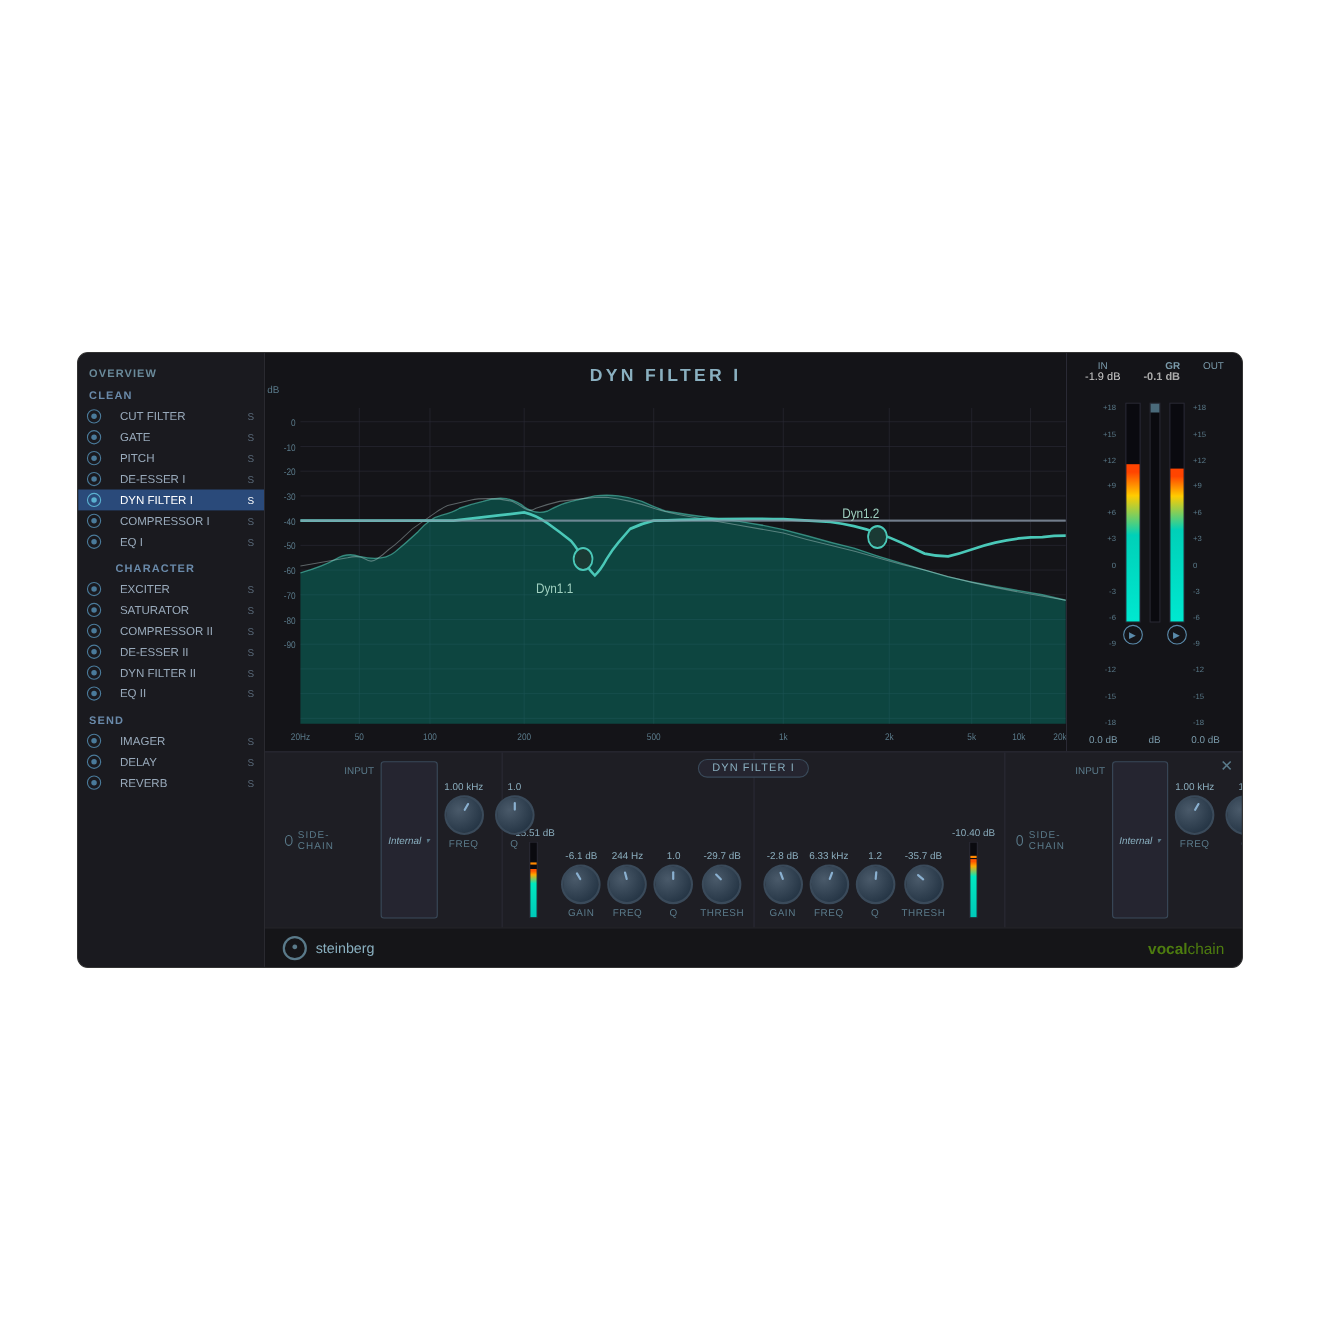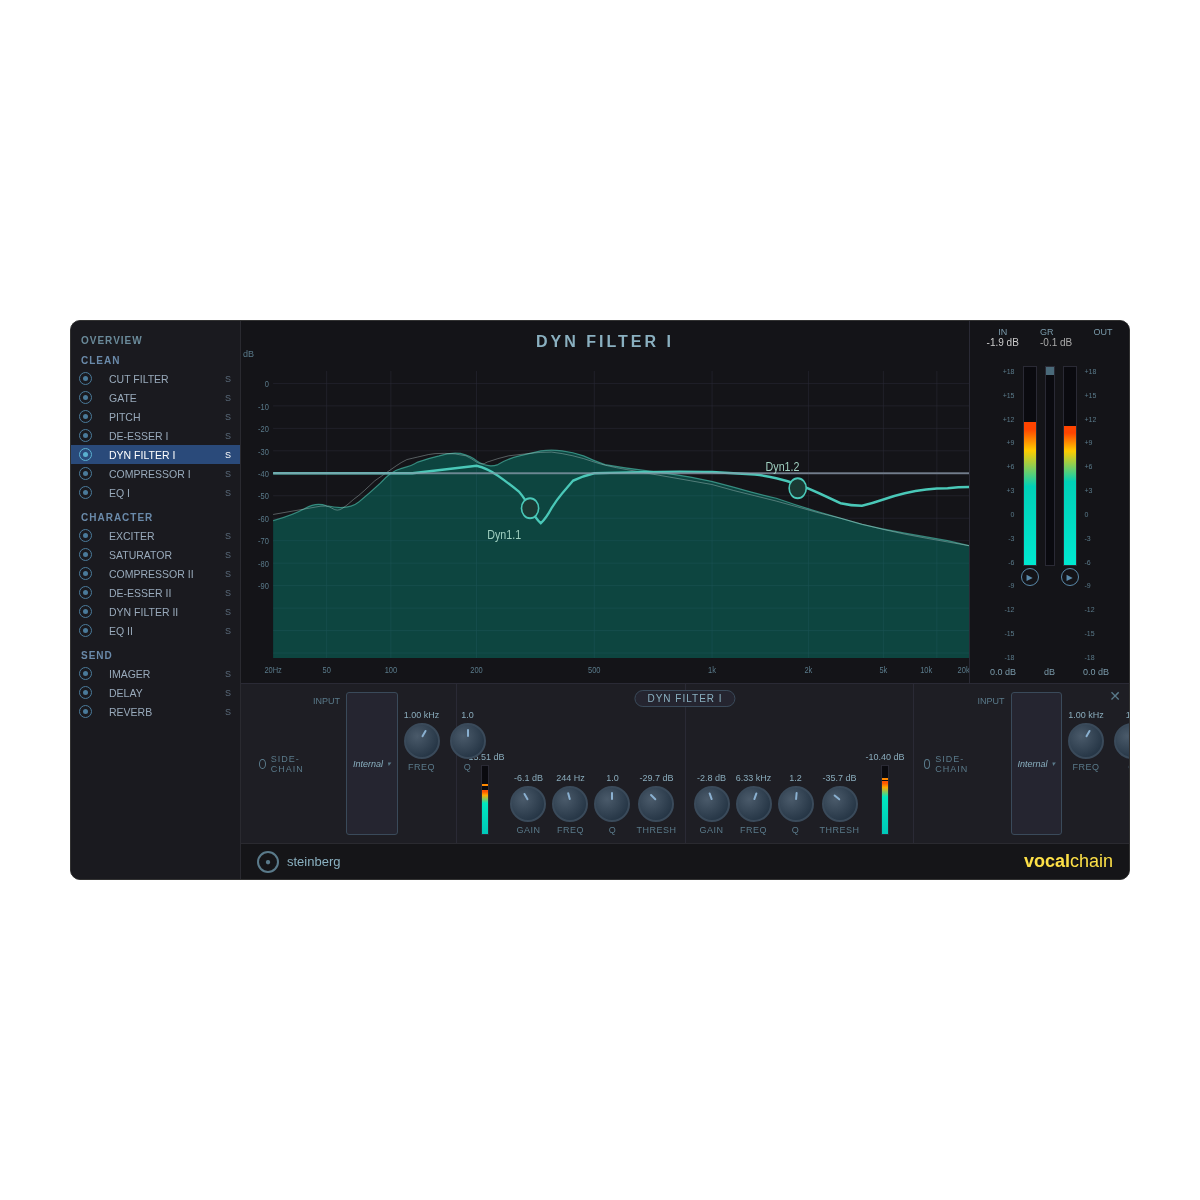--- a/index.html
+++ b/index.html
@@ -291,22 +291,22 @@
       align-items: center;
       justify-content: center;
       color: #5a7a8a;
       font-size: 10px;
     }
     .brand-name {
       color: #8ab0c0;
       font-size: 13px;
     }
     .product-name {
-      color: #fde047;
-      font-size: 18px;
+      color: #4d7c0f;
+      font-size: 14px;
       font-weight: 300;
     }
     .product-name strong {
       font-weight: 700;
     }
     
     .close-btn {
       position: absolute;
       right: 8px;
       top: 4px;
@@ -378,21 +378,21 @@
         <span class="s-btn">S</span>
       </div>
       <div class="sidebar-item">
         <div class="power-btn">
             <div class="power-btn-inner"></div>
           </div>
         <span class="item-name">EQ I</span>
         <span class="s-btn">S</span>
       </div>
 
-      <div class="sidebar-section-label" style="color:#6a8aaa; margin-top:4px;">CHARACTER</div>
+      <div class="sidebar-section-label" style="color:#6a8aaa; margin-top:4px;margin-left:24px;">CHARACTER</div>
       <div class="sidebar-item">
         <div class="power-btn">
             <div class="power-btn-inner"></div>
           </div>
         <span class="item-name">EXCITER</span>
         <span class="s-btn">S</span>
       </div>
       <div class="sidebar-item">
         <div class="power-btn">
             <div class="power-btn-inner"></div>
@@ -567,21 +567,21 @@
           </svg>
         </div>
 
         <div class="meters-panel">
 
           <div style="display:flex; justify-content:space-around; font-size:9px; color:#7a9aaa; margin-bottom:18px;">
             <div style="text-align:center;">
               <div>IN</div>
               <div style="font-size:10px; color:#ccc;">-1.9 dB</div>
             </div>
-            <div style="text-align:left;">
+            <div style="text-align:right;font-weight:bold;">
               <div>GR</div>
               <div style="font-size:10px; color:#aaa;">-0.1 dB</div>
             </div>
             <div style="text-align:center;">
               <div>OUT</div>
               <div style="font-size:10px; color:#ccc;"></div>
             </div>
           </div>
 
           <div style="display:flex; justify-content:center; gap:6px; flex:1; align-items:stretch;">

